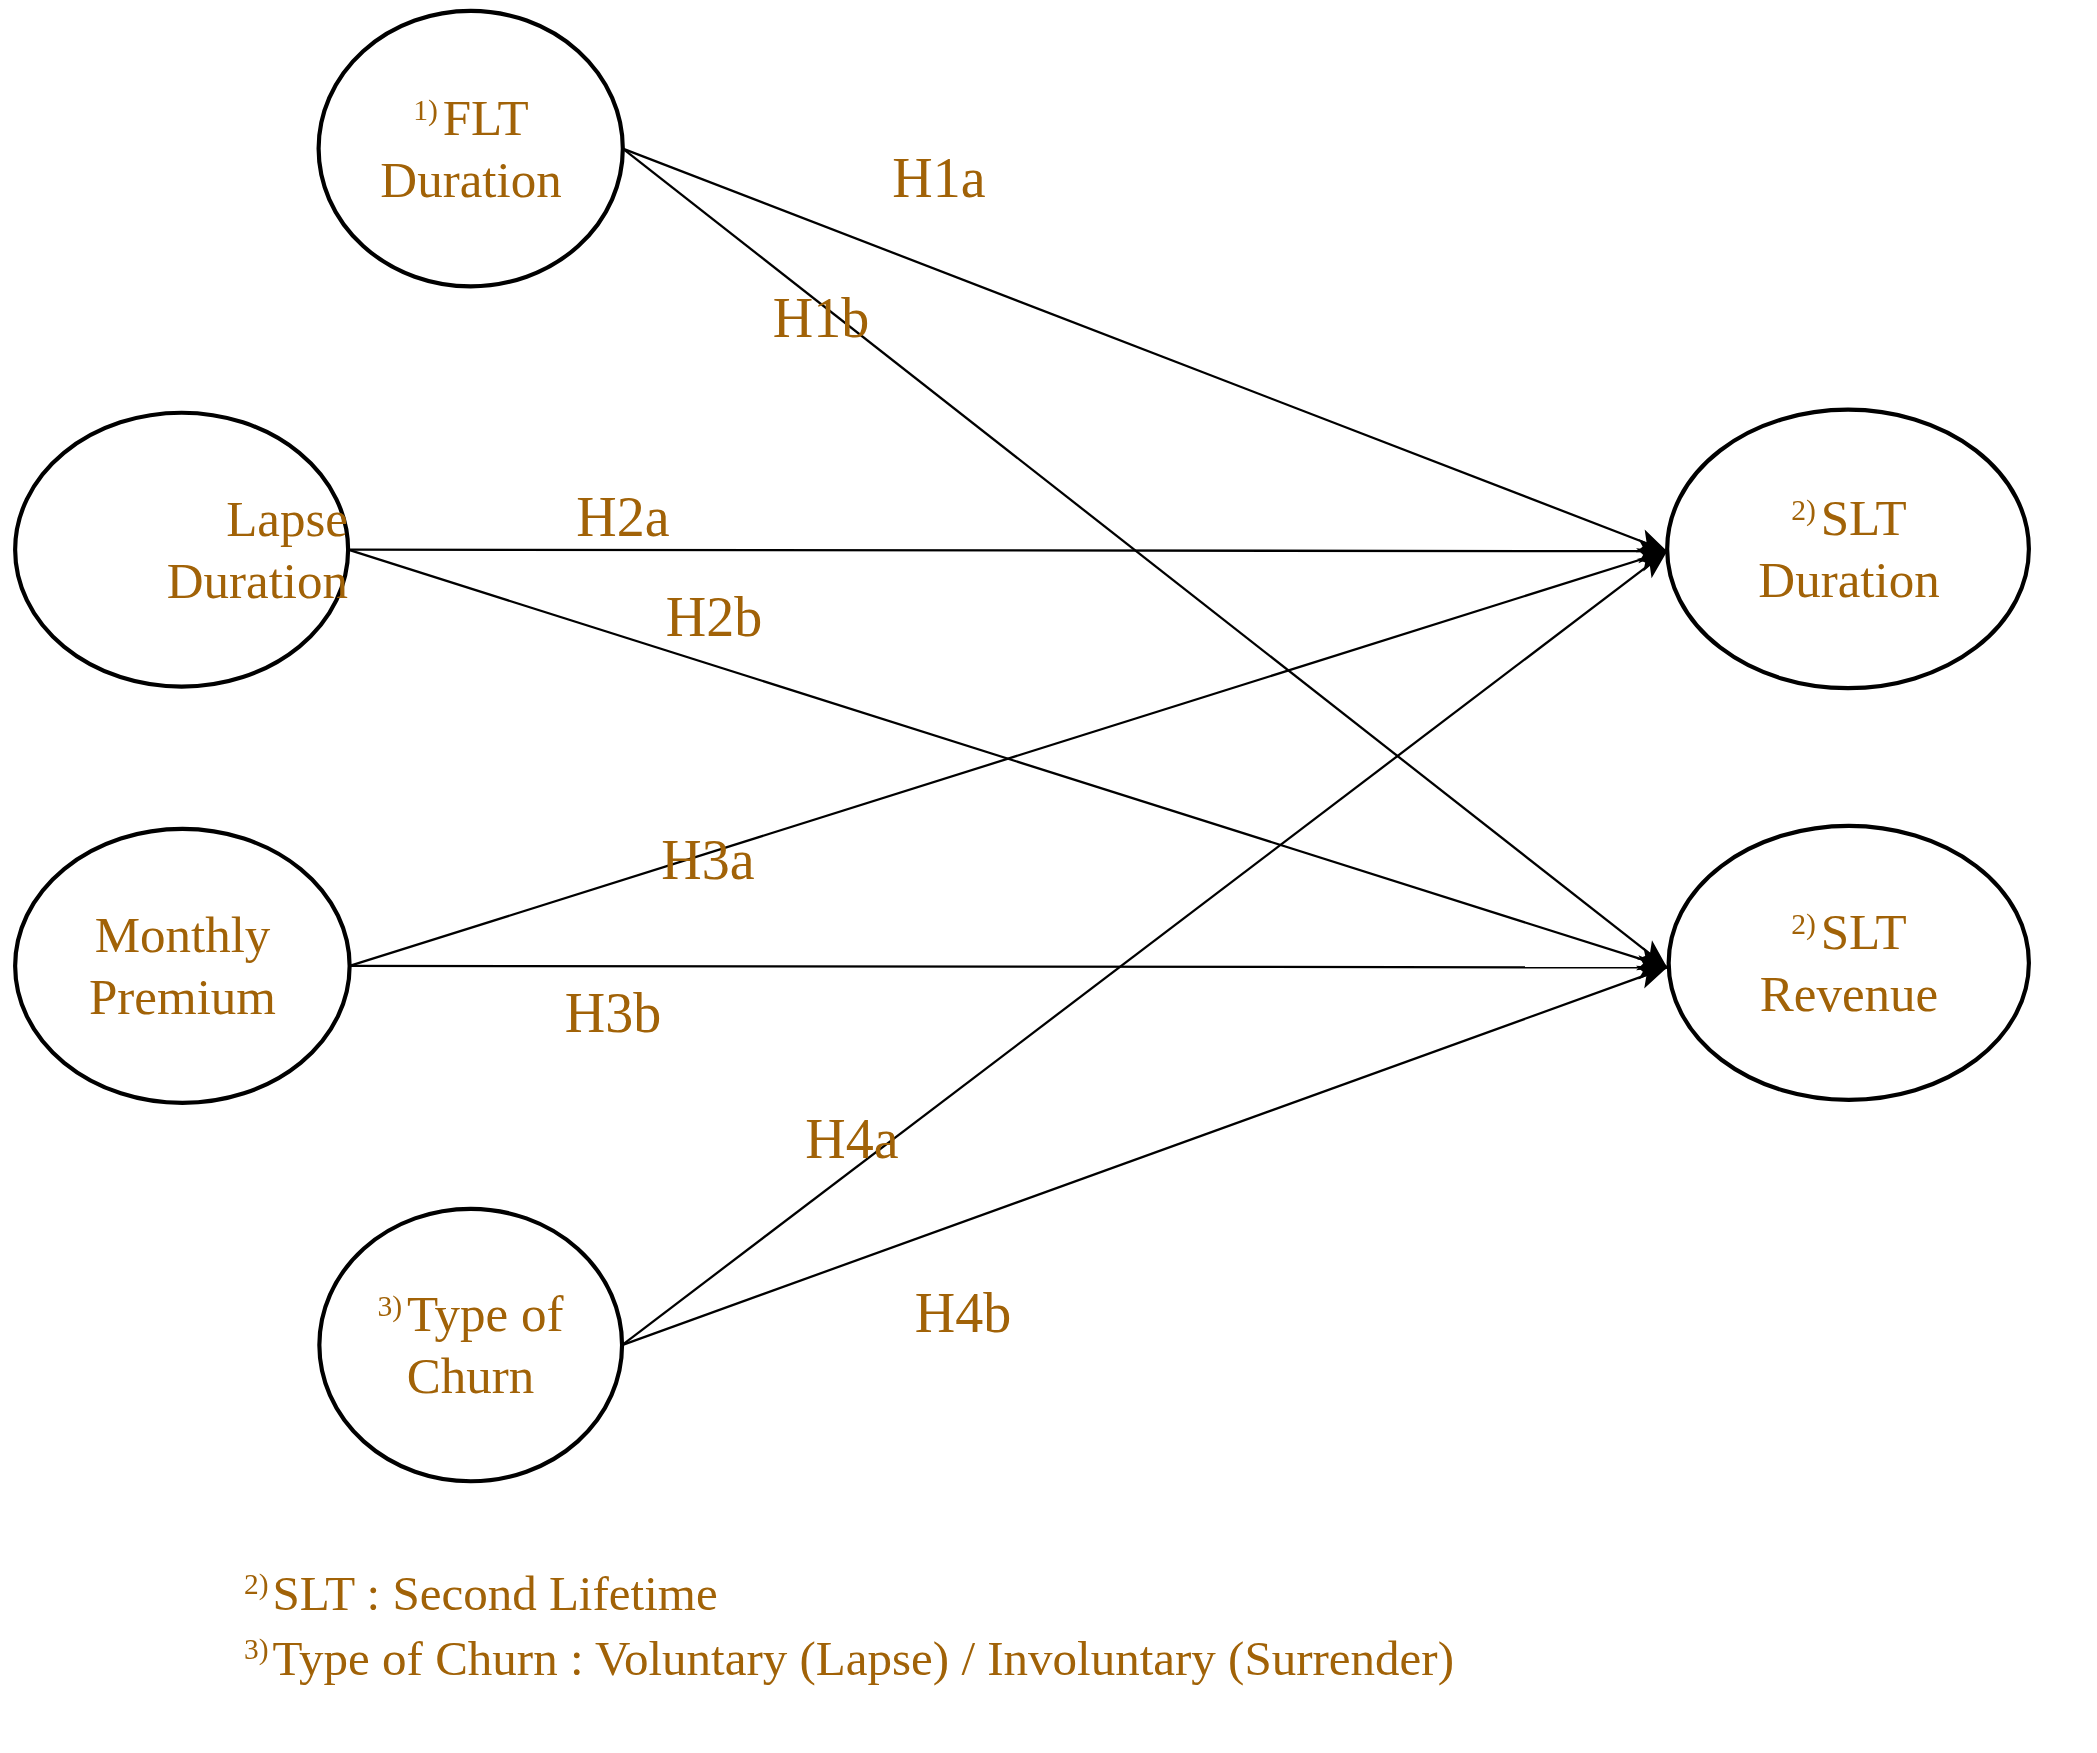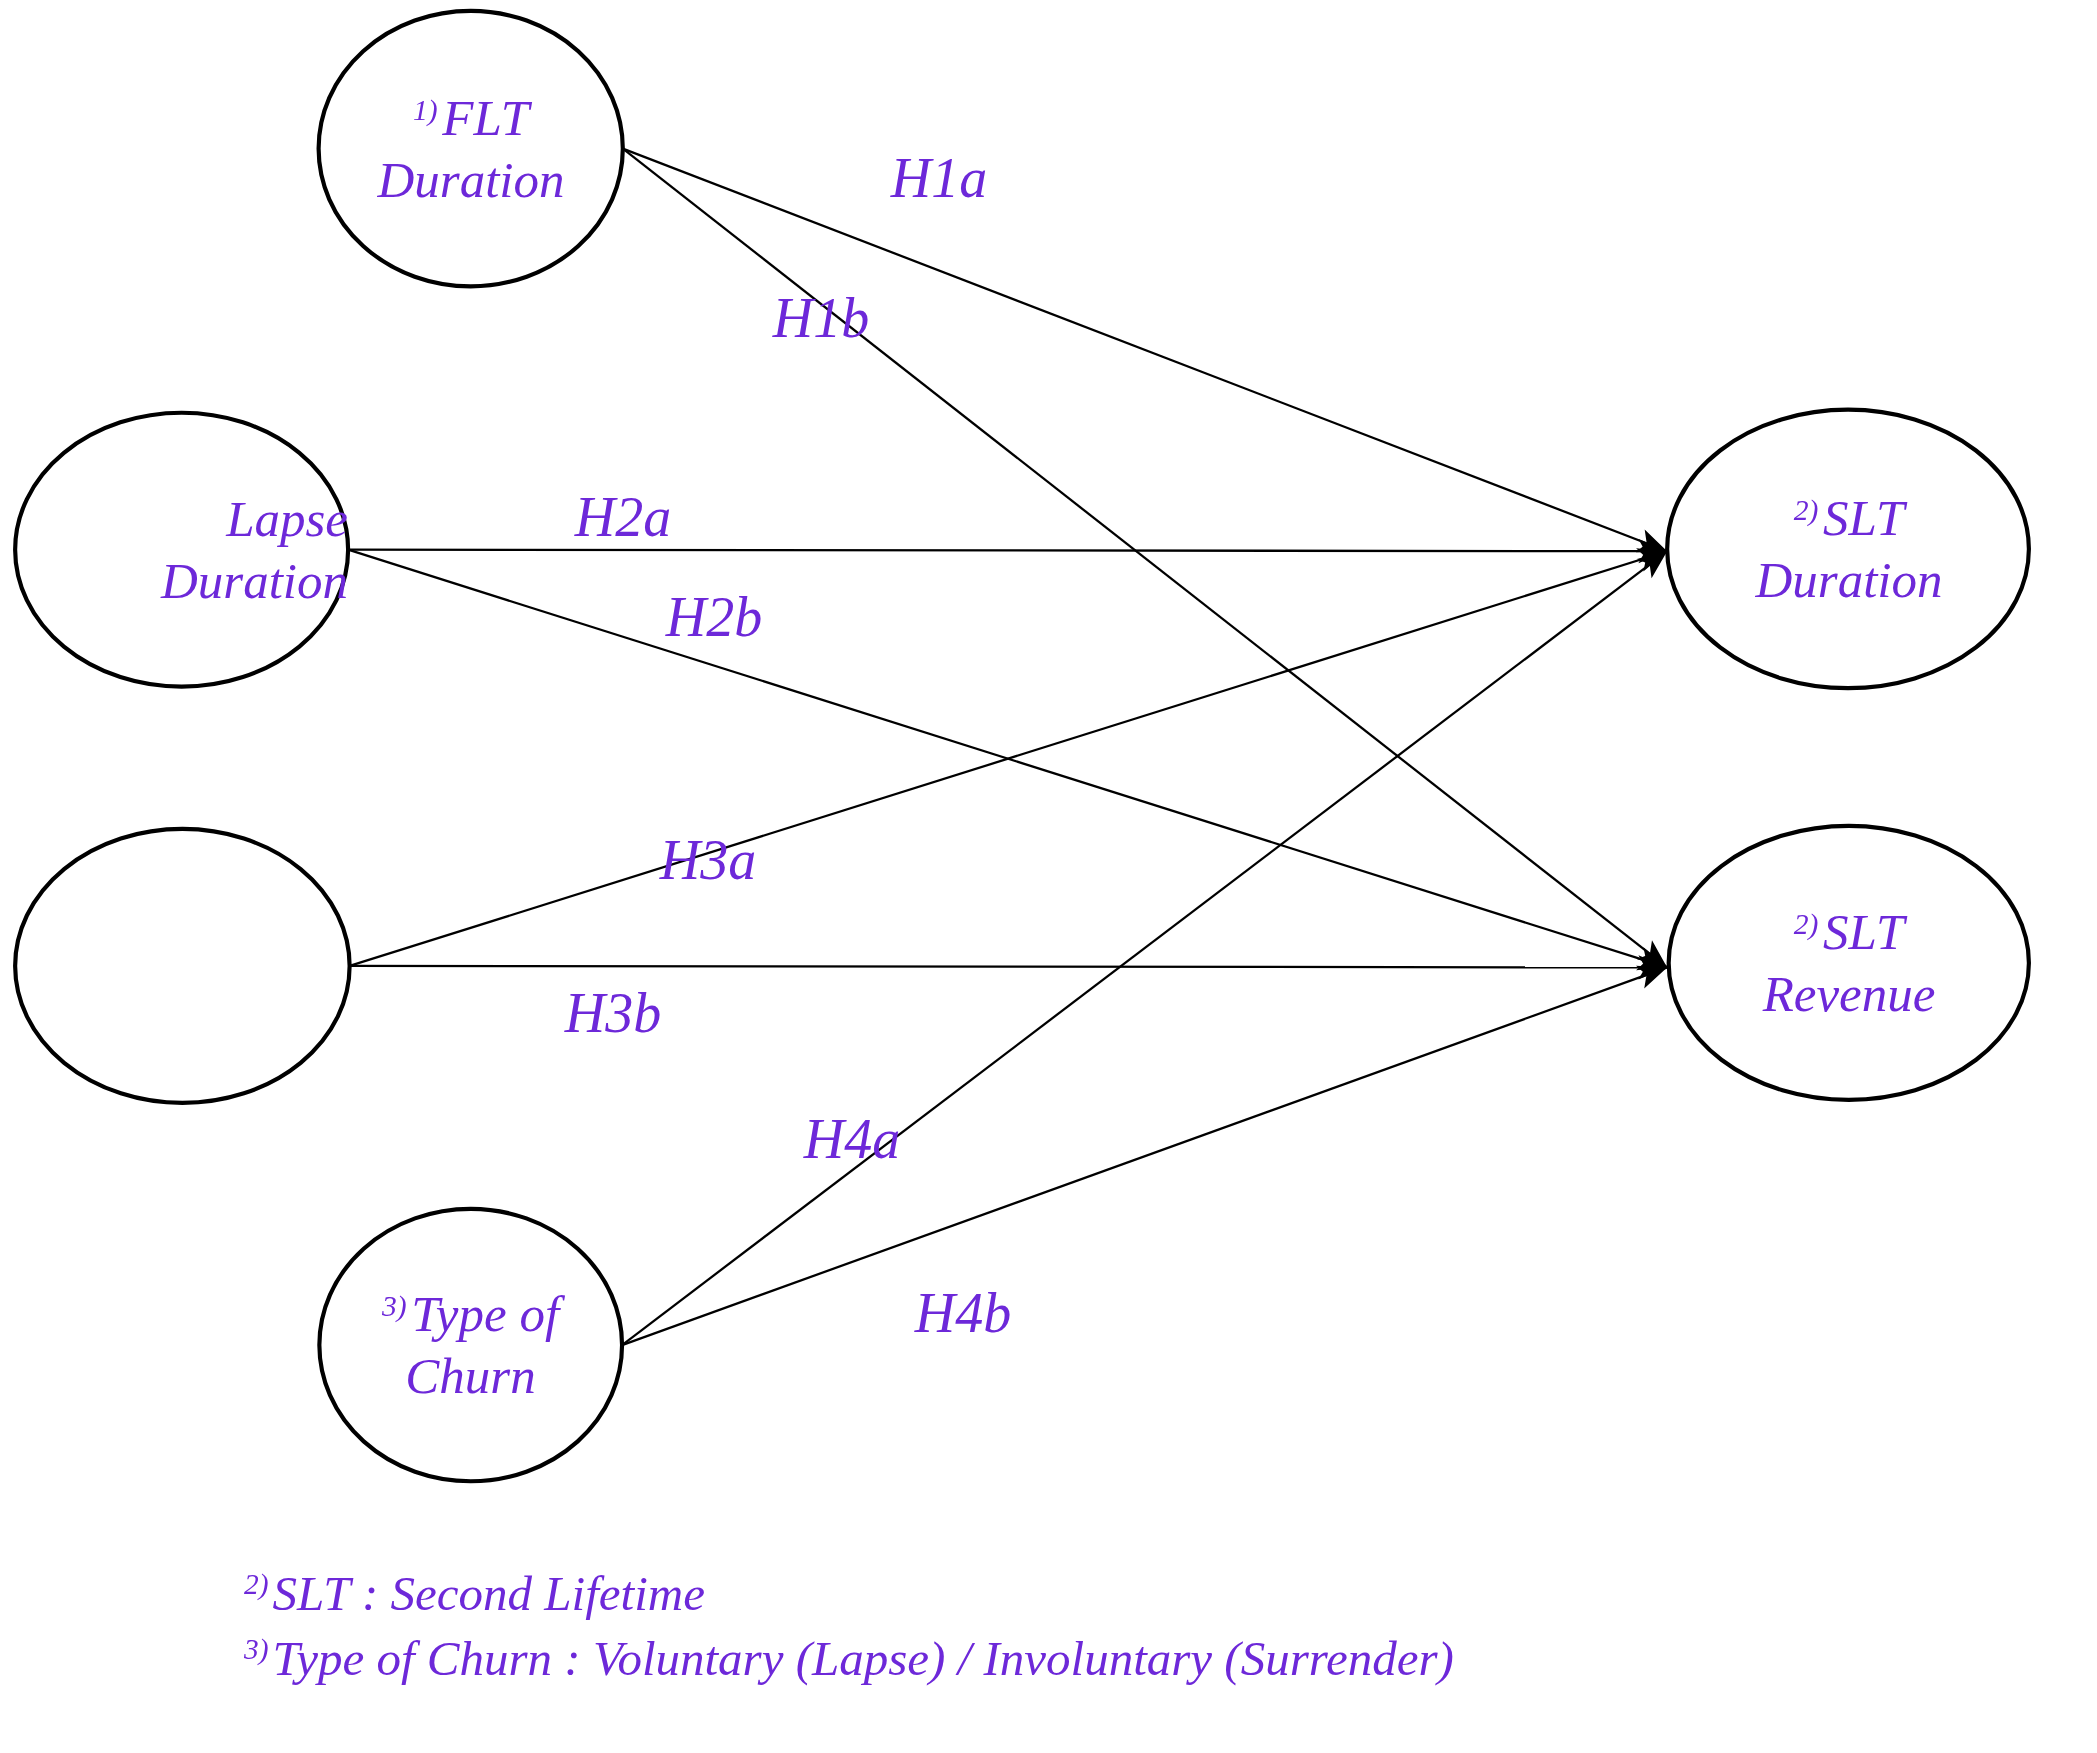--- a/index.html
+++ b/index.html
@@ -2,23 +2,22 @@
 <html style="font-size:12px"><head>
 <meta charset="utf-8">
 <style>
   html, body { margin: 0; padding: 0; background: #ffffff; }
   #figure {
     position: relative;
     width: 2097px;
     height: 1754px;
     background: #ffffff;
     font-family: "Liberation Serif", "DejaVu Serif", serif;
-    color: #6d28d9;
+    color: #a16207;
     overflow: hidden;
-    font-style: italic;
   }
   #edge-layer {
     position: absolute;
     left: 0; top: 0;
     width: 2097px;
     height: 1754px;
   }
   .edge-line { stroke: #000000; stroke-width: 3; fill: none; }
   .node-ellipse { fill: #ffffff; stroke: #000000; stroke-width: 5.5; }
   .arrowhead { fill: #000000; stroke: none; }
@@ -113,20 +112,24 @@
   <div class="node-label" style="left:319px; top:10.6px; width:304px; height:276px;">
     <div><sup class="node-sup">1)</sup><span>FLT</span></div>
     <div>Duration</div>
   </div>
 
   <div class="node-label" style="left:15px; top:413px; width:333px; height:274px;align-items:flex-end;">
     <div>Lapse</div>
     <div>Duration</div>
   </div>
 
+  <div class="node-label" style="left:15px; top:829px; width:335px; height:274px;">
+    <div>Monthly</div>
+    <div>Premium</div>
+  </div>
 
   <div class="node-label" style="left:319px; top:1209px; width:303px; height:272px;">
     <div><sup class="node-sup">3)</sup><span>Type of</span></div>
     <div>Churn</div>
   </div>
 
   <div class="node-label" style="left:1668px; top:409px; width:362px; height:279px;">
     <div><sup class="node-sup">2)</sup><span>SLT</span></div>
     <div>Duration</div>
   </div>

